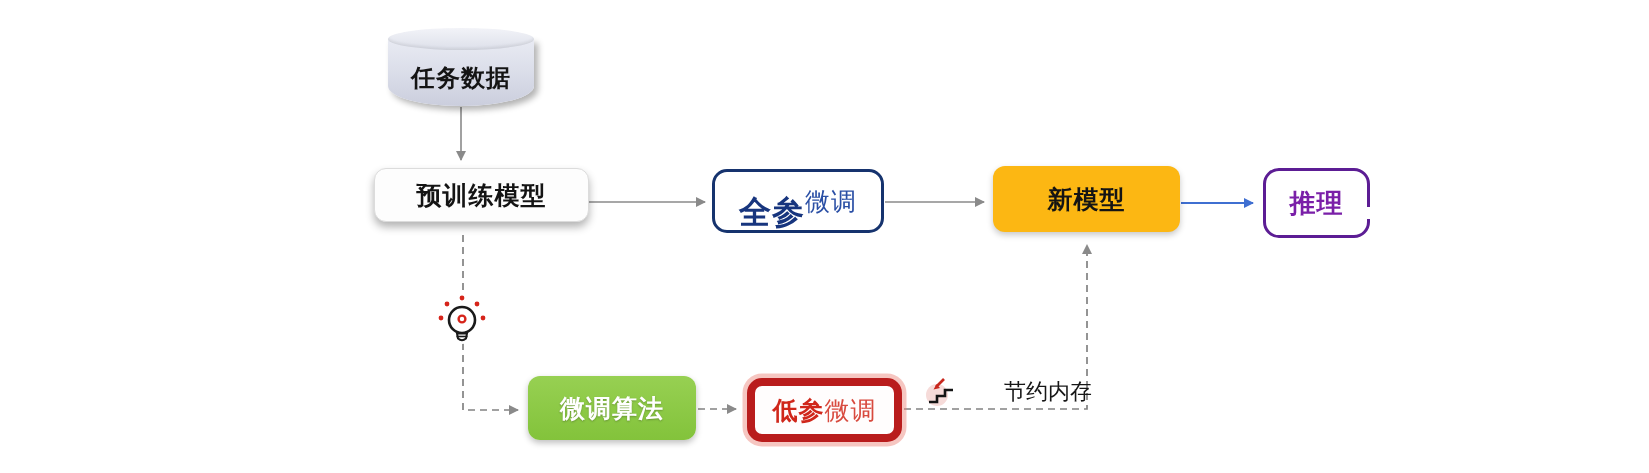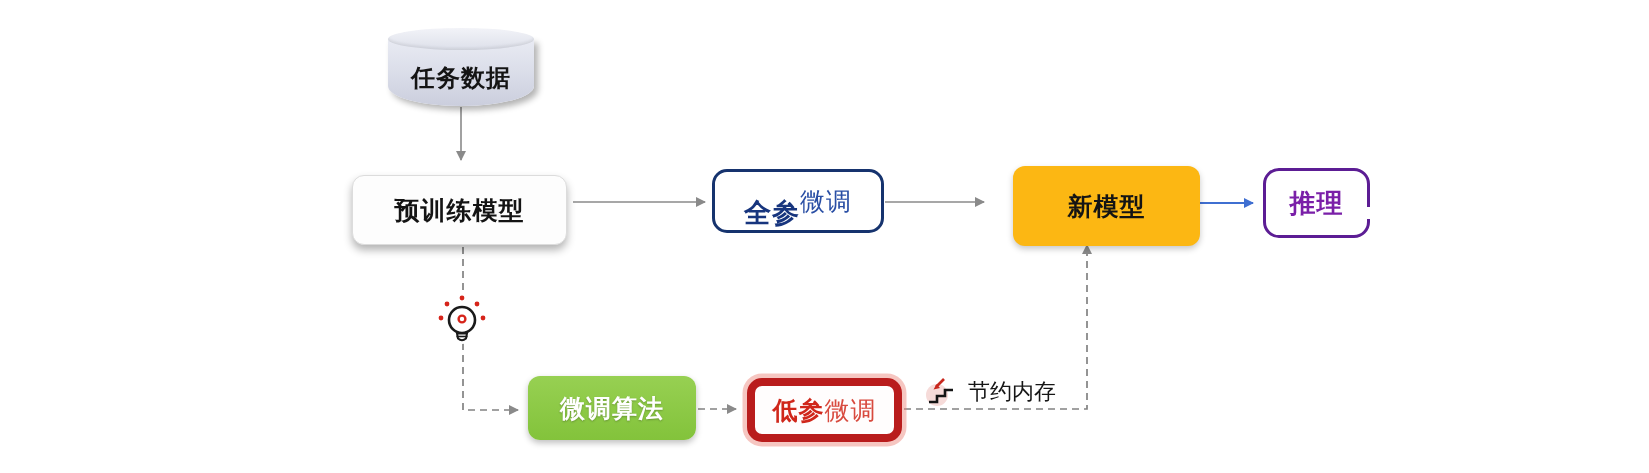--- a/index.html
+++ b/index.html
@@ -18,48 +18,48 @@
   .cyl-body{position:absolute;left:0;right:0;top:11px;bottom:0;
     background:linear-gradient(180deg,#e9ebf3 0%,#d9dce8 55%,#cbcedd 100%);
     border-radius:0 0 50% 50% / 0 0 20px 20px;
     box-shadow:4px 4px 6px rgba(0,0,0,0.30);}
   .cyl-top{position:absolute;left:0;right:0;top:0;height:22px;border-radius:50%;
     background:linear-gradient(180deg,#f2f3f8,#dde0ea);
     box-shadow:inset 0 -2px 3px rgba(0,0,0,0.08);}
   .cyl-label{position:absolute;left:0;right:0;top:34px;text-align:center;
     font-weight:bold;font-size:24px;color:#141414;letter-spacing:1px;}
 
-  .pretrained{left:352px;top:168px;width:215px;height:70px;border-radius:12px;
-    background:#fdfdfd;border:1px solid #dcdcdc;box-shadow:0 5px 8px rgba(0,0,0,0.30);margin-top:7px;}
+  .pretrained{left:374px;top:168px;width:215px;height:54px;border-radius:12px;
+    background:#fdfdfd;border:1px solid #dcdcdc;box-shadow:0 5px 8px rgba(0,0,0,0.30);}
 
   .fullparam{left:712px;top:169px;width:172px;height:64px;border-radius:15px;
     background:#ffffff;border:3px solid #16336e;}
-  .fullparam .strong{font-weight:bold;font-size:27px;color:#17357e;letter-spacing:1px;margin-top:24px;}
+  .fullparam .strong{font-weight:bold;font-size:32px;color:#17357e;letter-spacing:1px;margin-top:24px;}
   .fullparam .rest{font-weight:500;font-size:25px;color:#2a4fa5;letter-spacing:1px;}
 
-  .newmodel{left:993px;top:166px;width:187px;height:80px;border-radius:12px;
-    background:#fcb713;box-shadow:0 3px 6px rgba(0,0,0,0.22);margin-left:20px;}
+  .newmodel{left:993px;top:166px;width:187px;height:66px;border-radius:12px;
+    background:#fcb713;box-shadow:0 3px 6px rgba(0,0,0,0.22);}
 
   .inference{left:1263px;top:168px;width:107px;height:70px;border-radius:16px;
     background:#ffffff;border:3.5px solid #5c1d94;}
   .inference .lbl{color:#7a1fa8;font-size:26px;}
   .inference .border-gap{position:absolute;right:-5px;top:36px;width:9px;height:12px;background:#ffffff;}
 
   .algo{left:528px;top:376px;width:168px;height:64px;border-radius:12px;
     background:linear-gradient(180deg,#97d052 0%,#83c33b 100%);
     box-shadow:0 3px 6px rgba(0,0,0,0.25);}
   .algo .lbl{color:#ffffff;text-shadow:0 1px 2px rgba(0,0,0,0.25);}
 
   .lowparam{left:747px;top:378px;width:155px;height:64px;border-radius:15px;
     background:#fffdfd;border:8px solid #b91c1c;
     box-shadow:0 0 0 4.5px rgba(236,128,118,0.45);}
   .lowparam .strong{font-weight:bold;font-size:25px;color:#d0271b;letter-spacing:1px;}
   .lowparam .rest{font-weight:500;font-size:25px;color:#d84a3e;letter-spacing:1px;}
 
-  .note{position:absolute;font-size:22px;color:#161616;white-space:nowrap;}
+  .note{position:absolute;font-size:22px;color:#161616;white-space:nowrap;margin-left:36px;}
   .note-save{left:968px;top:377px;}
   .note-reduce{left:961px;top:415px;}
 
   .icon-wrap{position:absolute;}
   .bulb-wrap{left:434px;top:287px;width:56px;height:60px;}
   .steps-wrap{left:924px;top:372px;width:38px;height:36px;}
 </style>
 </head>
 <body>
 

